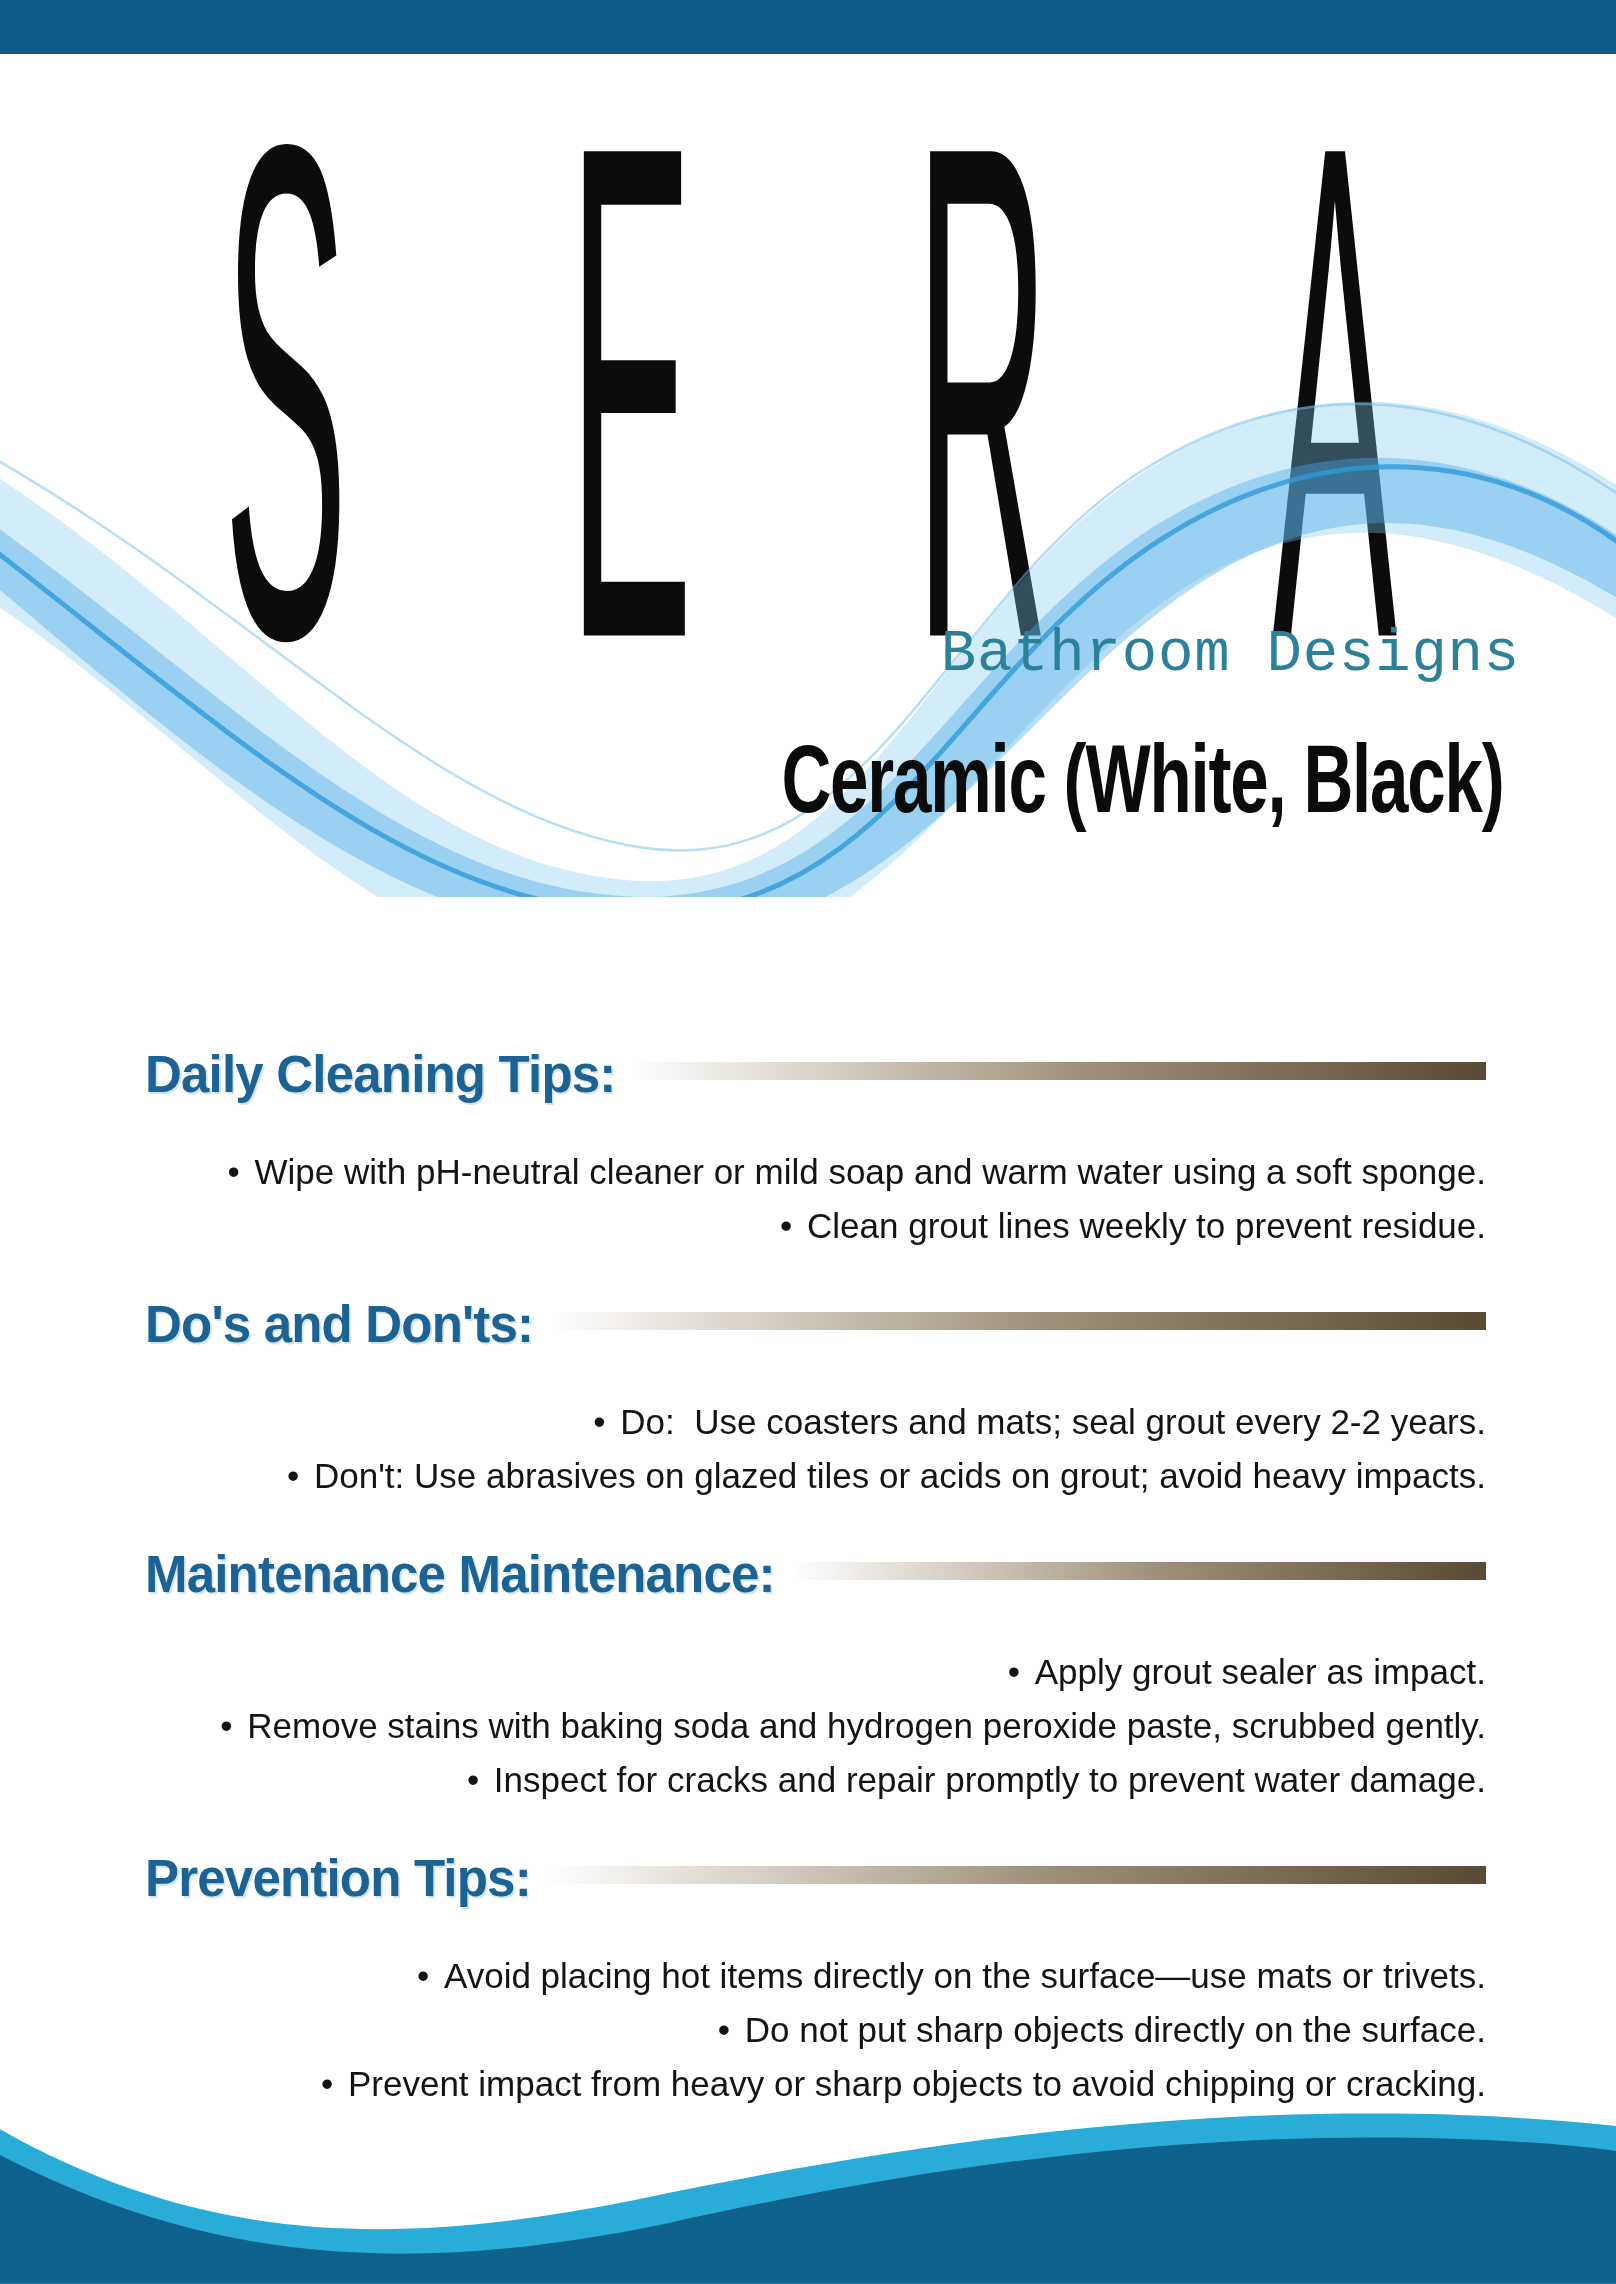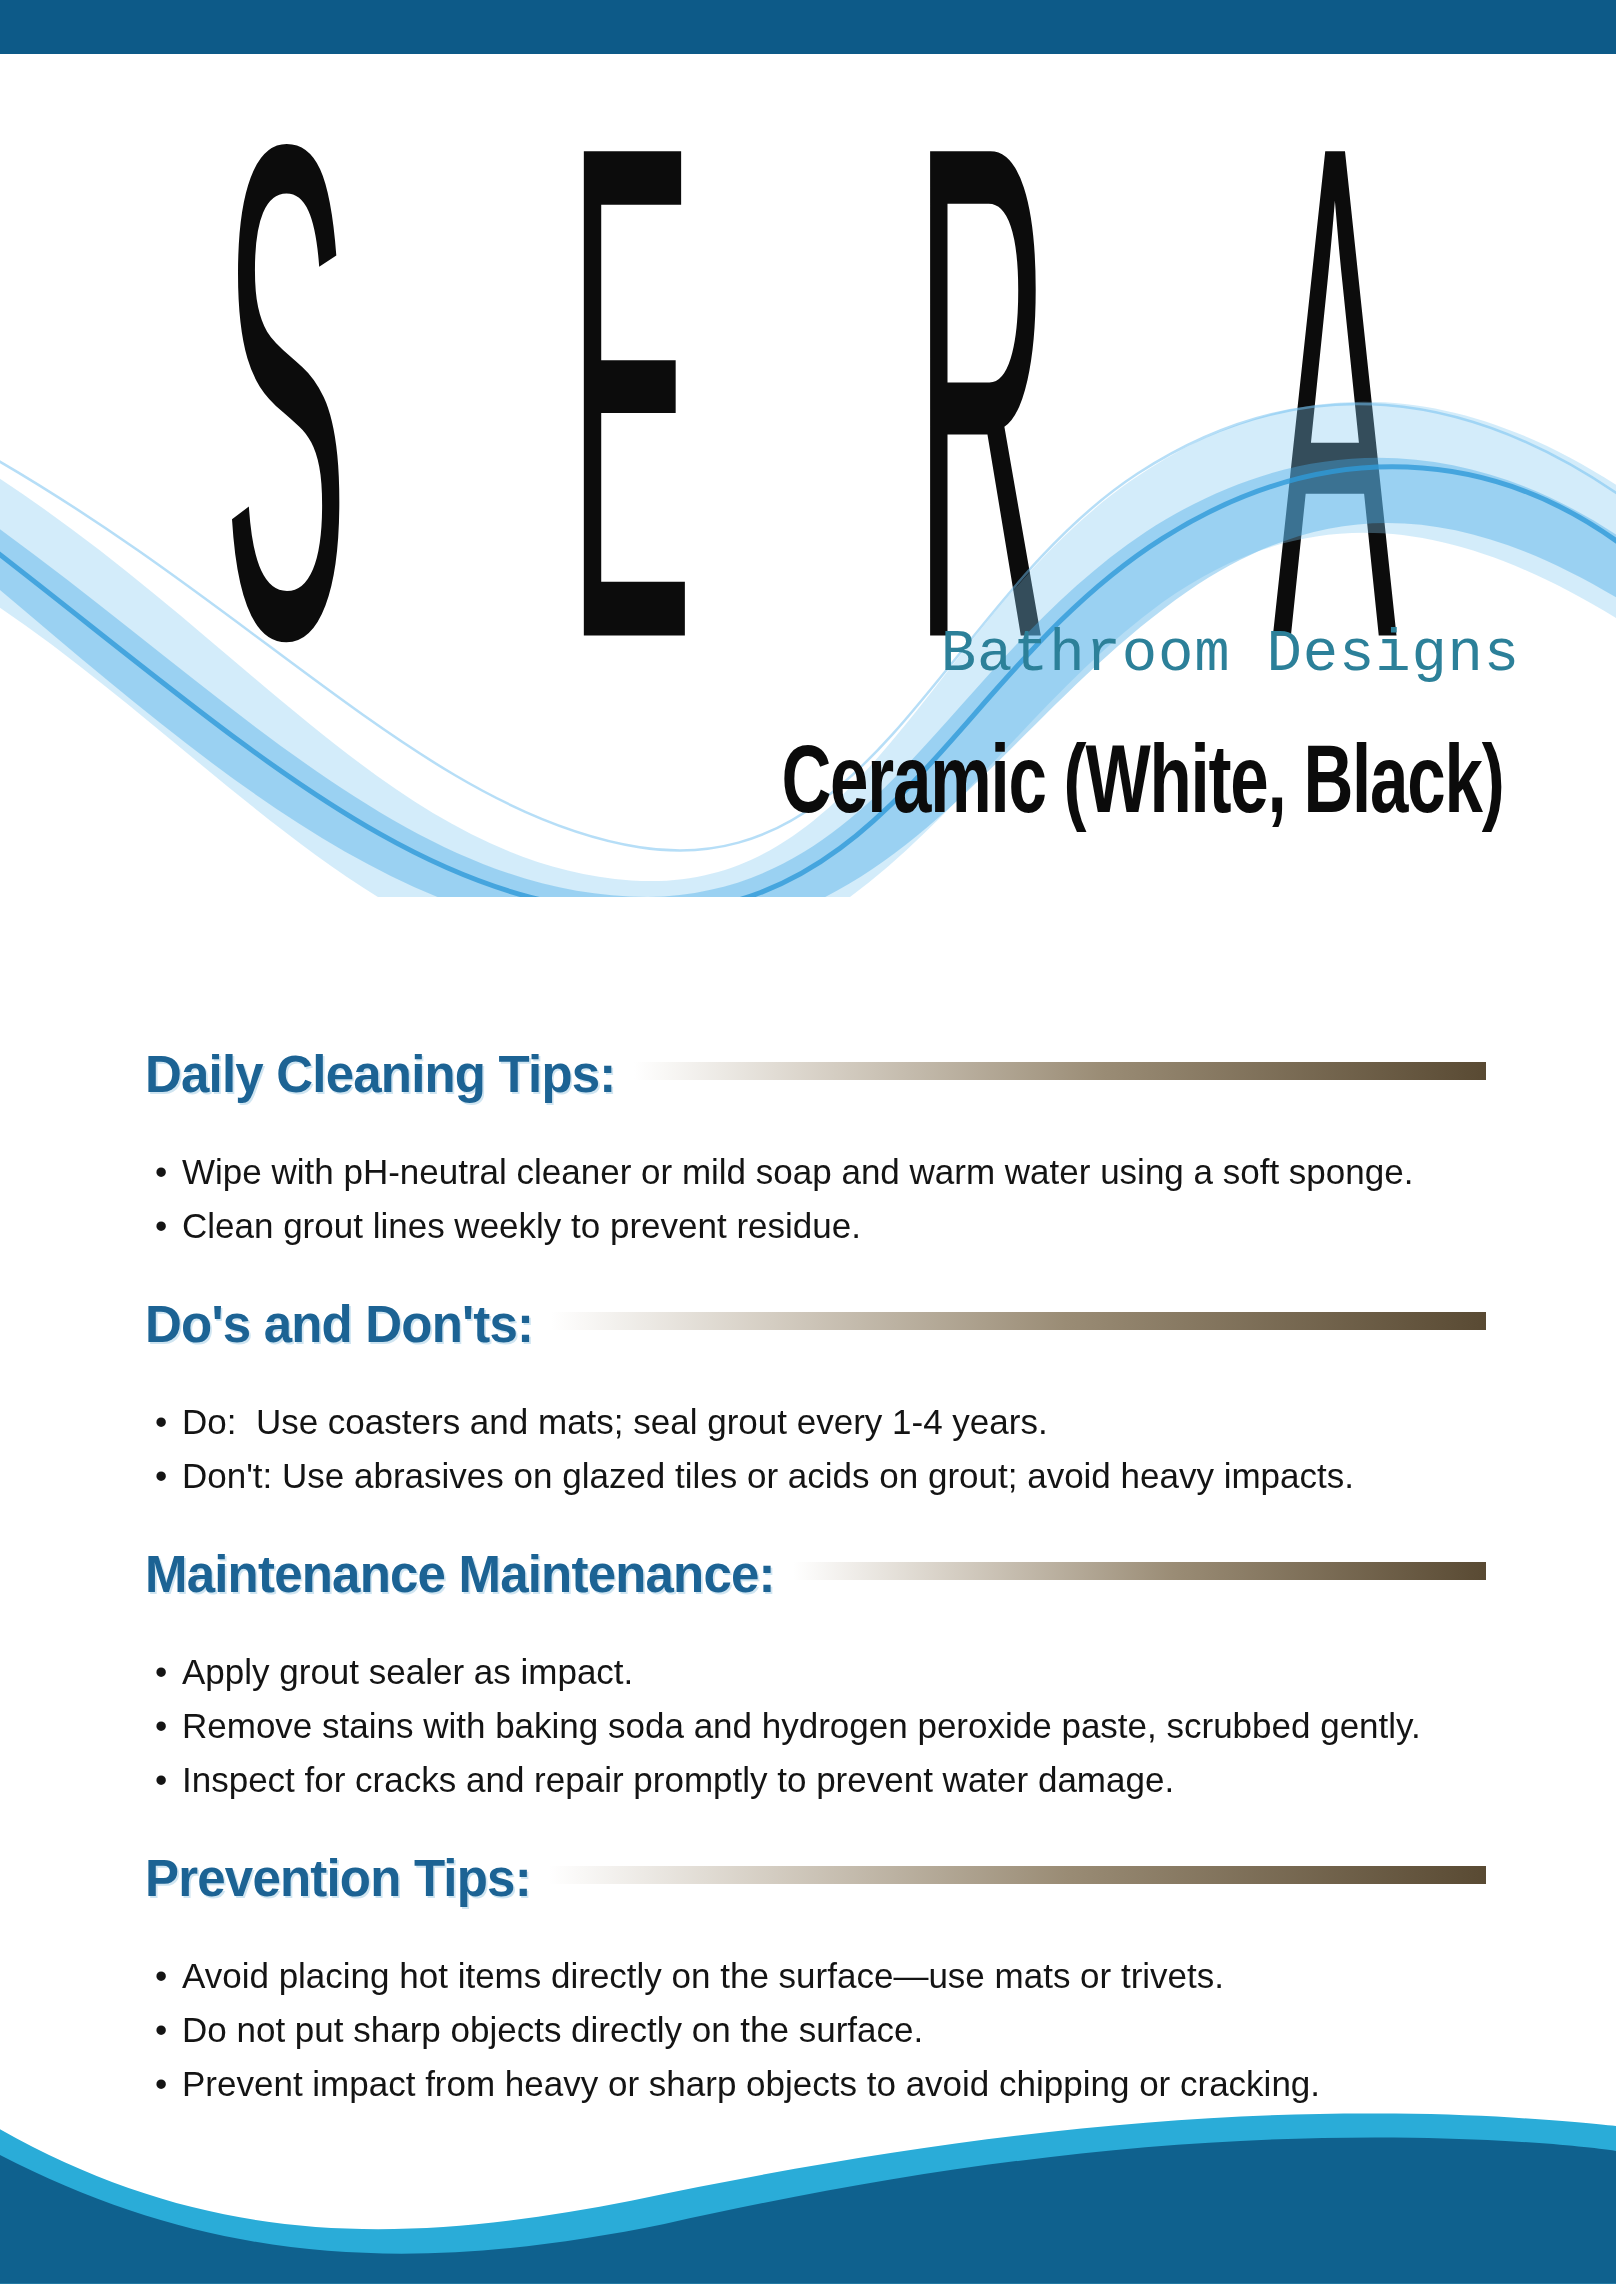--- a/index.html
+++ b/index.html
@@ -70,20 +70,21 @@
     background:linear-gradient(90deg,
       rgba(255,255,255,0) 0%,
       rgba(213,206,195,0.95) 22%,
       var(--c-rule-mid,#9a8c75) 55%,
       var(--c-rule-dark,#594a33) 100%);
   }
   .bullets{
     list-style:none;margin:35px 0 0 10px;padding:0;
     font-size:35px;color:#141414;line-height:54px;
     white-space:pre-wrap;
+    text-align:right;
   }
   .bullets li::before{content:"• ";padding-right:5px;}
   
   .footer-wave{position:absolute;left:0;top:2076px;width:1616px;height:208px;pointer-events:none;}
 </style>
 </head>
 <body>
 
 <div class="page">
 
@@ -123,21 +124,21 @@
       <div class="sec-rule"></div>
     </div>
     <ul class="bullets"><li>Wipe with pH-neutral cleaner or mild soap and warm water using a soft sponge.</li><li>Clean grout lines weekly to prevent residue.</li></ul>
   </section>
 
   <section class="care-section">
     <div class="sec-head-row">
       <h2 class="sec-heading">Do's and Don'ts:</h2>
       <div class="sec-rule"></div>
     </div>
-    <ul class="bullets"><li>Do:  Use coasters and mats; seal grout every 1-4 years.</li><li>Don't: Use abrasives on glazed tiles or acids on grout; avoid heavy impacts.</li></ul>
+    <ul class="bullets"><li>Do:  Use coasters and mats; seal grout every 2-2 years.</li><li>Don't: Use abrasives on glazed tiles or acids on grout; avoid heavy impacts.</li></ul>
   </section>
 
   <section class="care-section">
     <div class="sec-head-row">
       <h2 class="sec-heading">Maintenance Maintenance:</h2>
       <div class="sec-rule"></div>
     </div>
     <ul class="bullets"><li>Apply grout sealer as impact.</li><li>Remove stains with baking soda and hydrogen peroxide paste, scrubbed gently.</li><li>Inspect for cracks and repair promptly to prevent water damage.</li></ul>
   </section>
 

